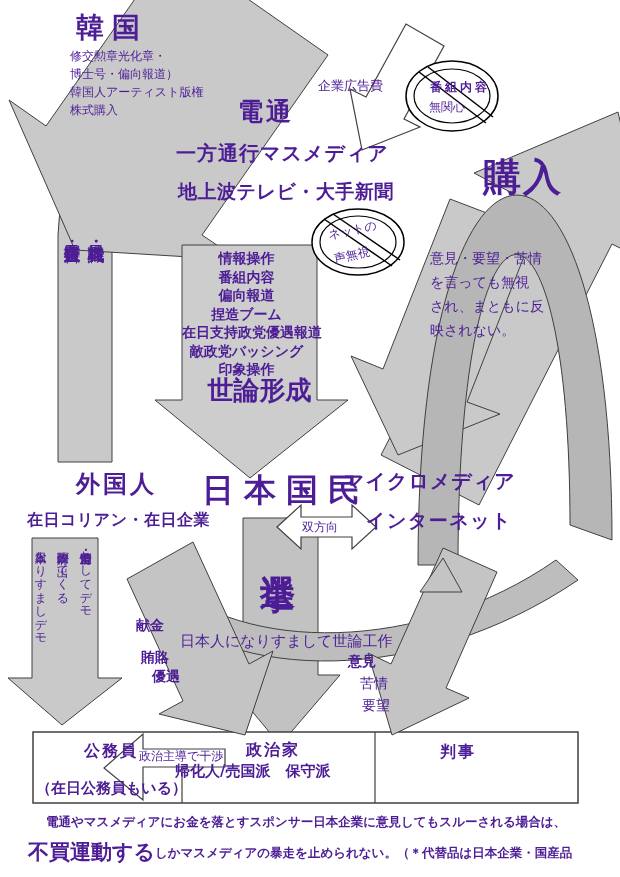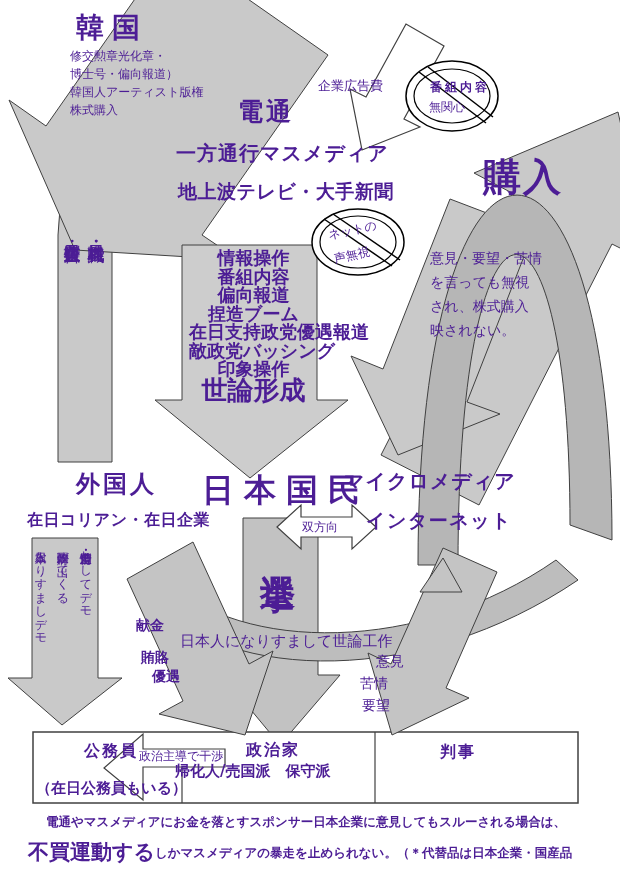--- a/index.html
+++ b/index.html
@@ -83,55 +83,55 @@
   <div class="txt b" style="left:178px;top:181px;font-size:19px;letter-spacing:0.5px;">地上波テレビ・大手新聞</div>
 
   <div class="txt b" style="left:483px;top:156px;font-size:38px;letter-spacing:2px;">購入</div>
 
   <div class="txt" style="left:328px;top:224px;font-size:12px;transform:rotate(-12deg);">ネットの</div>
   <div class="txt" style="left:334px;top:249px;font-size:12px;transform:rotate(-12deg);">声無視</div>
 
   <div class="txt vert" style="left:86px;top:232px;font-size:17px;">在日枠就職・株購入・</div>
   <div class="txt vert" style="left:62px;top:232px;font-size:17px;">在日企業広告費・買収</div>
 
-  <div class="txt ctr" style="left:182px;top:249px;width:129px;font-size:18px;font-weight:bold;padding-left:7px;">
+  <div class="txt ctr" style="left:182px;top:249px;width:129px;font-size:14px;font-weight:bold;">
     <span class="list-item">情報操作</span>
     <span class="list-item">番組内容</span>
     <span class="list-item">偏向報道</span>
     <span class="list-item">捏造ブーム</span>
     <span class="list-item">在日支持政党優遇報道</span>
     <span class="list-item">敵政党バッシング</span>
     <span class="list-item">印象操作</span>
   </div>
-  <div class="txt b ctr" style="left:176px;top:376px;width:155px;font-size:26px;">世論形成</div>
+  <div class="txt b ctr" style="left:182px;top:376px;width:155px;font-size:26px;">世論形成</div>
 
   <div class="txt" style="left:430px;top:246px;font-size:14px;line-height:24px;">
     <span style="display:block;">意見・要望・苦情</span>
     <span style="display:block;">を言っても無視</span>
-    <span style="display:block;">され、株式購入</span>
+    <span style="display:block;">され、まともに反</span>
     <span style="display:block;">映されない。</span>
   </div>
 
   <div class="txt b" style="left:76px;top:471px;font-size:24px;letter-spacing:3px;">外国人</div>
   <div class="txt b" style="left:27px;top:511px;font-size:16px;letter-spacing:0.5px;">在日コリアン・在日企業</div>
 
   <div class="txt b" style="left:202px;top:472px;font-size:32px;letter-spacing:10px;">日本国民</div>
   <div class="txt b" style="left:344px;top:470px;font-size:20px;letter-spacing:1px;">マイクロメディア</div>
   <div class="txt b" style="left:366px;top:510px;font-size:19px;letter-spacing:1.5px;">インターネット</div>
   <div class="txt" style="left:302px;top:521px;font-size:12px;">双方向</div>
 
   <div class="txt b vert" style="left:257px;top:546px;font-size:36px;">選挙</div>
 
   <div class="txt b" style="left:136px;top:617px;font-size:14px;">献金</div>
   <div class="txt b" style="left:141px;top:649px;font-size:14px;">賄賂</div>
   <div class="txt b" style="left:152px;top:668px;font-size:14px;">優遇</div>
 
   <div class="txt" style="left:180px;top:633px;font-size:15px;">日本人になりすまして世論工作</div>
 
-  <div class="txt" style="left:376px;top:653px;font-size:14px;">意見</div>
+  <div class="txt" style="left:348px;top:653px;font-size:14px;font-weight:bold;">意見</div>
   <div class="txt" style="left:360px;top:675px;font-size:14px;">苦情</div>
   <div class="txt" style="left:362px;top:697px;font-size:14px;">要望</div>
 
   <div class="txt vert" style="left:78px;top:543px;font-size:12px;">苦情・脅迫・差別としてデモ</div>
   <div class="txt vert" style="left:55px;top:543px;font-size:12px;">韓国政府が出てくる</div>
   <div class="txt vert" style="left:33px;top:543px;font-size:12px;">日本人なりすましデモ</div>
 
   <div class="txt b" style="left:84px;top:742px;font-size:16px;letter-spacing:2px;">公務員</div>
   <div class="txt" style="left:139px;top:750px;font-size:12px;">政治主導で干渉</div>
   <div class="txt b" style="left:36px;top:780px;font-size:15px;">（在日公務員もいる）</div>

